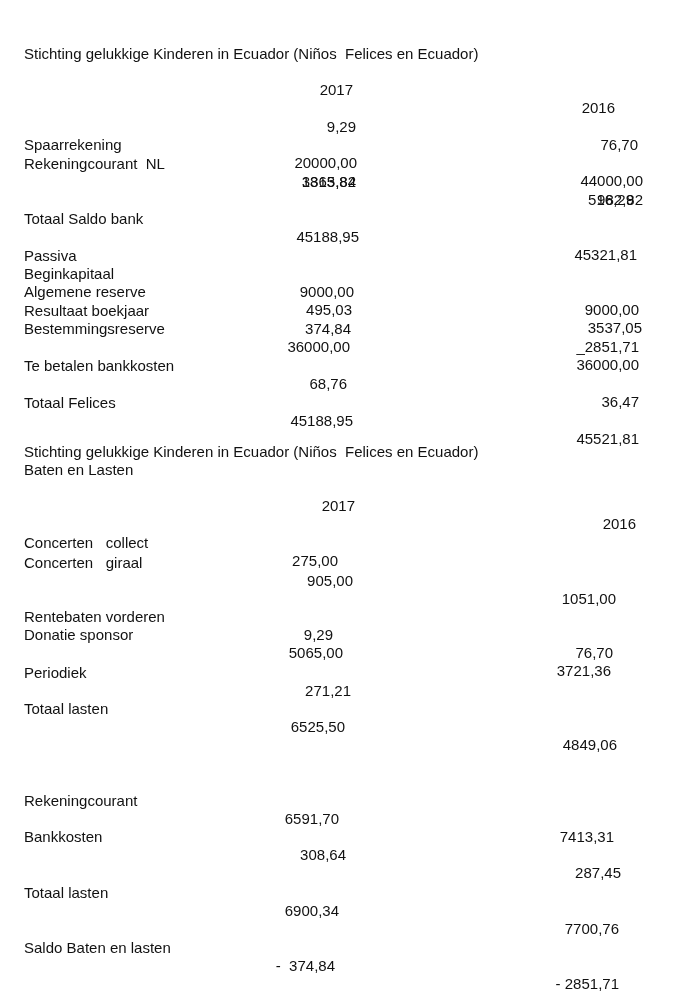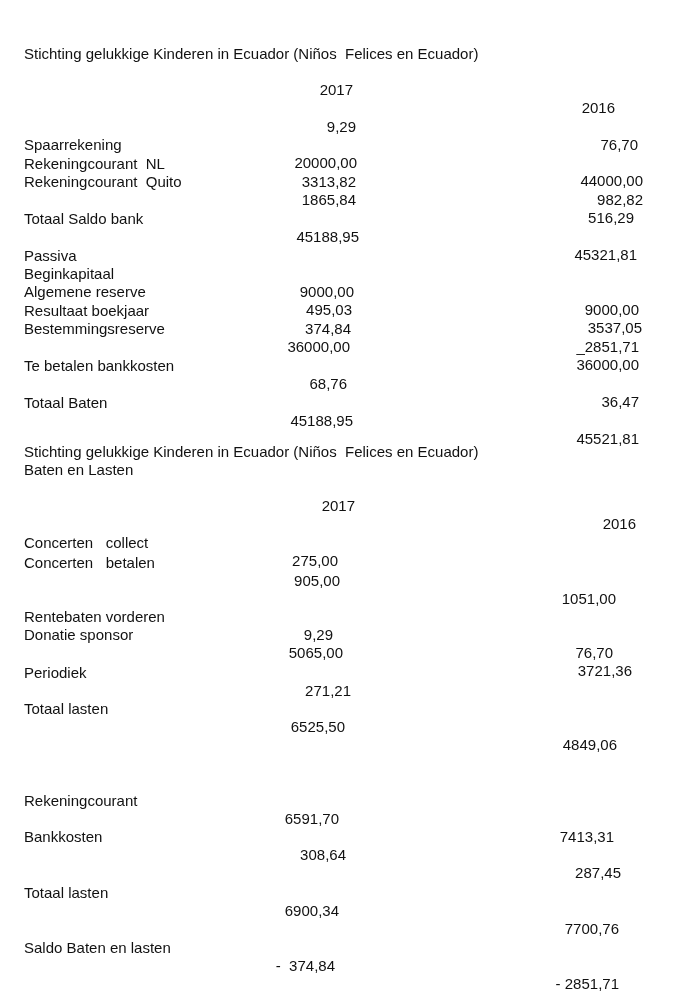--- a/index.html
+++ b/index.html
@@ -28,21 +28,20 @@
   <span class="lbl">Spaarrekening</span>
   <span class="v1" style="right:342px">20000,00</span>
   <span class="v2" style="right:56px">44000,00</span>
 </div>
 <div class="line" style="top:137px">
   <span class="lbl">Rekeningcourant  NL</span>
   <span class="v1" style="right:343px">3313,82</span>
   <span class="v2" style="right:56px">982,82</span>
 </div>
 <div class="line" style="top:155px">
-  <span class="lbl">Rekeningcourant  Quito</span>
   <span class="v1" style="right:343px">1865,84</span>
   <span class="v2" style="right:65px">516,29</span>
 </div>
 
 <div class="line" style="top:192px">
   <span class="lbl">Totaal Saldo bank</span>
   <span class="v1" style="right:340px">45188,95</span>
   <span class="v2" style="right:62px">45321,81</span>
 </div>
 
@@ -70,21 +69,21 @@
   <span class="v2" style="right:60px">36000,00</span>
 </div>
 
 <div class="line" style="top:339px">
   <span class="lbl">Te betalen bankkosten</span>
   <span class="v1" style="right:352px">68,76</span>
   <span class="v2" style="right:60px">36,47</span>
 </div>
 
 <div class="line" style="top:376px">
-  <span class="lbl">Totaal Baten</span>
+  <span class="lbl">Totaal Felices</span>
   <span class="v1" style="right:346px">45188,95</span>
   <span class="v2" style="right:60px">45521,81</span>
 </div>
 
 <div class="line" style="top:425px">
   <span class="lbl">Stichting gelukkige Kinderen in Ecuador (Niños  Felices en Ecuador)</span>
 </div>
 <div class="line" style="top:443px">
   <span class="lbl">Baten en Lasten</span>
 </div>
@@ -92,34 +91,34 @@
   <span class="v1" style="right:344px">2017</span>
   <span class="v2" style="right:63px">2016</span>
 </div>
 
 <div class="line" style="top:516px">
   <span class="lbl">Concerten   collect</span>
   <span class="v1" style="right:361px">275,00</span>
   <span class="v2" style="right:83px"></span>
 </div>
 <div class="line" style="top:536px">
-  <span class="lbl">Concerten   betalen</span>
-  <span class="v1" style="right:359px">905,00</span>
+  <span class="lbl">Concerten   giraal</span>
+  <span class="v1" style="right:346px">905,00</span>
   <span class="v2" style="right:83px">1051,00</span>
 </div>
 
 <div class="line" style="top:590px">
   <span class="lbl">Rentebaten vorderen</span>
   <span class="v1" style="right:366px">9,29</span>
   <span class="v2" style="right:86px">76,70</span>
 </div>
 <div class="line" style="top:608px">
   <span class="lbl">Donatie sponsor</span>
   <span class="v1" style="right:356px">5065,00</span>
-  <span class="v2" style="right:67px">3721,36</span>
+  <span class="v2" style="right:88px">3721,36</span>
 </div>
 
 <div class="line" style="top:646px">
   <span class="lbl">Periodiek</span>
   <span class="v1" style="right:348px">271,21</span>
   <span class="v2" style="right:83px"></span>
 </div>
 
 <div class="line" style="top:682px">
   <span class="lbl">Totaal lasten</span>

